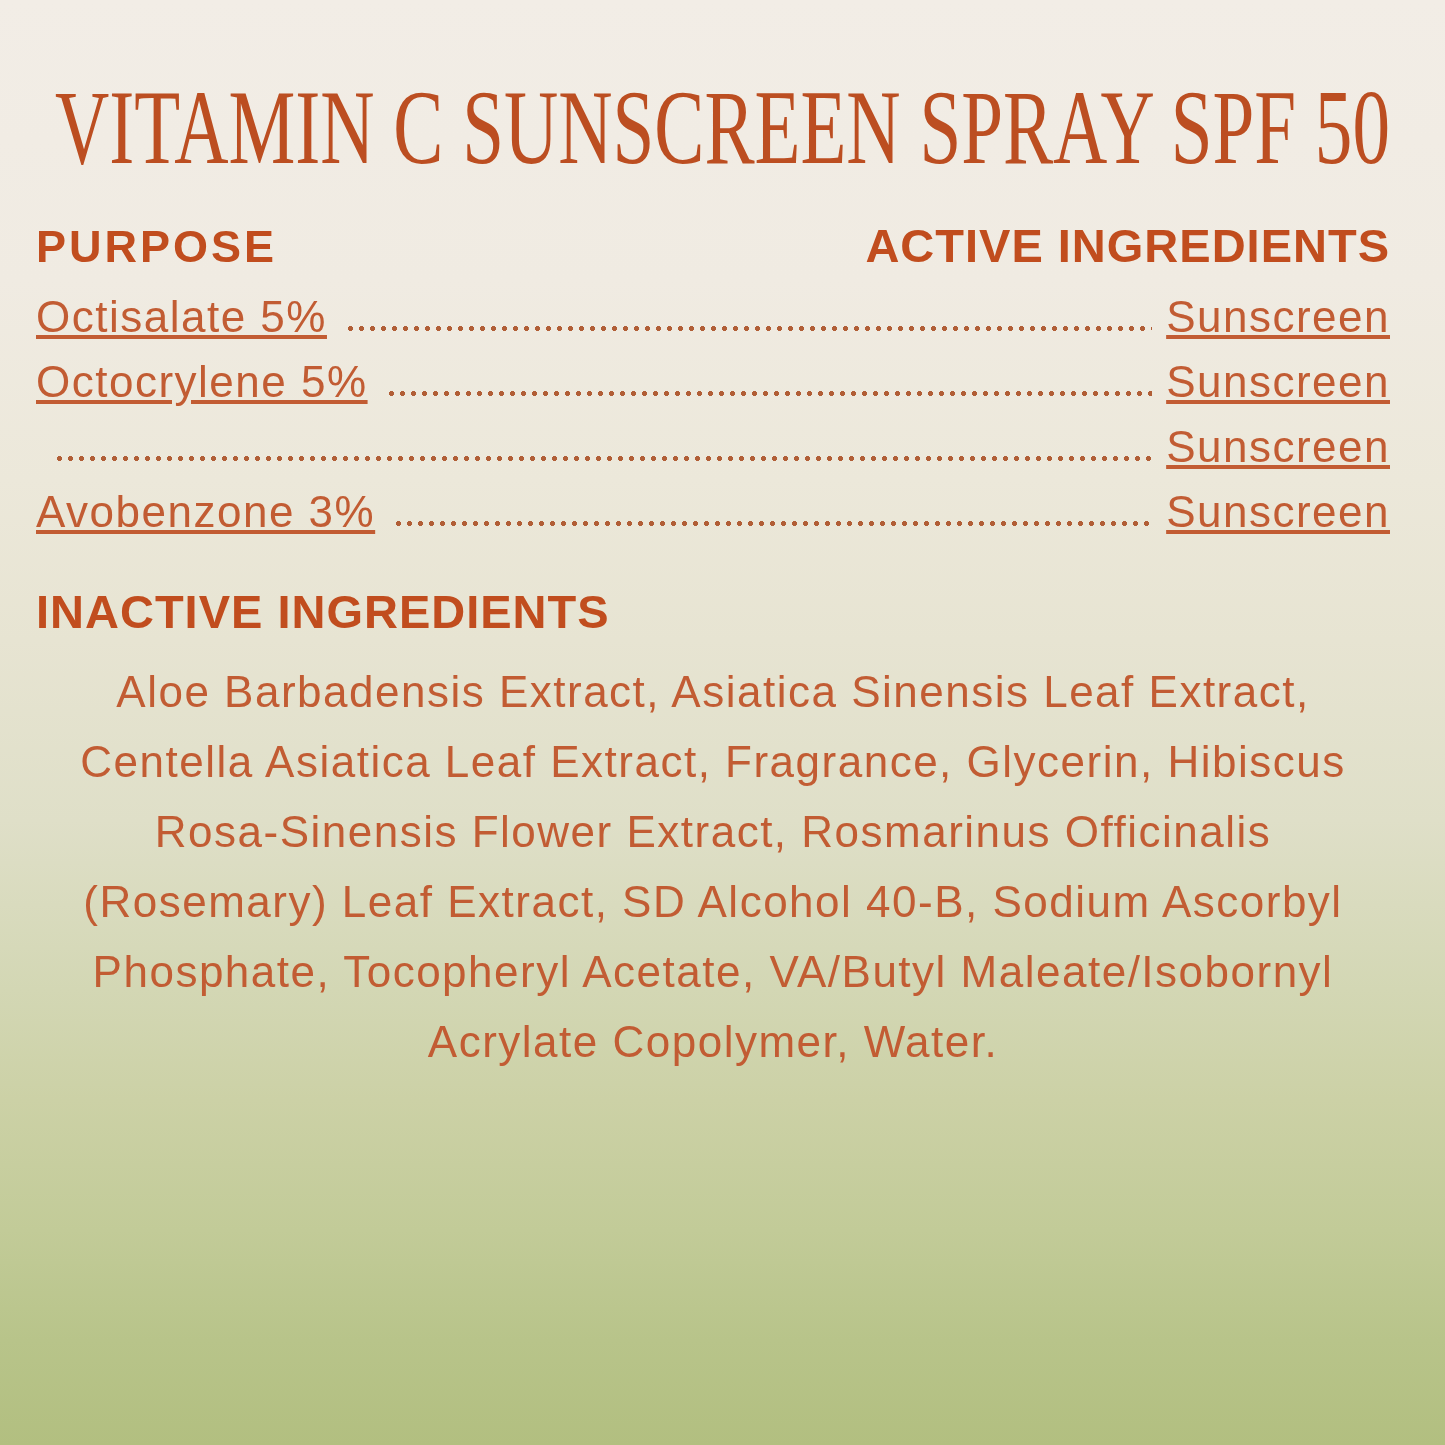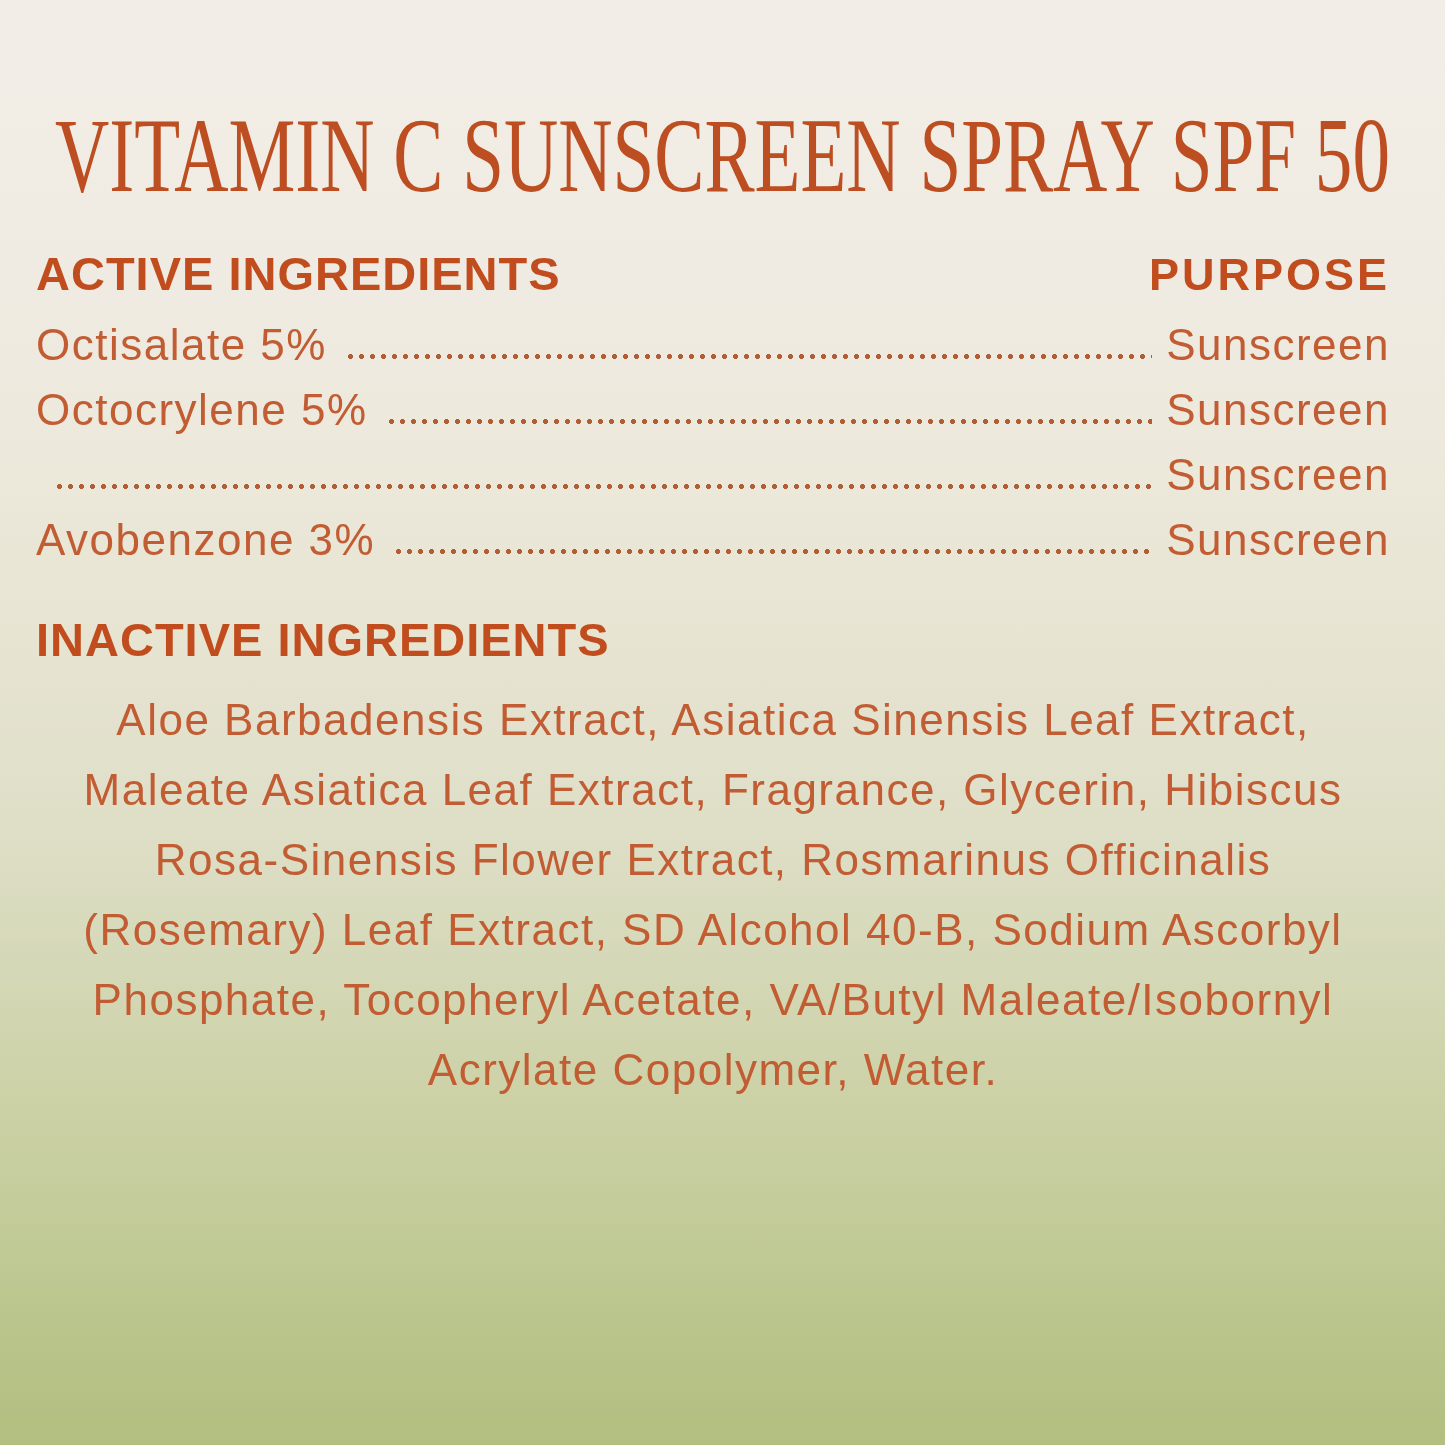--- a/index.html
+++ b/index.html
@@ -17,21 +17,20 @@
       #d3d7b4 990px,
       #ccd1a6 1100px,
       #c2cb98 1230px,
       #b8c48a 1340px,
       #b2bf80 1445px);
     font-family: "Liberation Sans", sans-serif;
   }
   .title-wrap {
     padding-top: 70px;
     text-align: center;
-    margin-top: 28px;
   }
   .title-svg { display: block; margin: 0 auto; }
   .title-text {
     font-family: "Liberation Serif", serif;
     font-size: 106px;
     fill: #bc4e21;
   }
   .content {
     padding: 0 55px 0 36px;
   }
@@ -54,20 +53,21 @@
     letter-spacing: 3px;
   }
   .rows { margin-top: 14px; }
   .row {
     display: flex;
     align-items: baseline;
     line-height: 65px;
     font-size: 44px;
     letter-spacing: 1.5px;
     color: #c25c33;
+    text-decoration: underline;
   }
   .row .name { white-space: nowrap; }
   .row .dots {
     flex: 1 1 auto;
     height: 7px;
     margin: 0 14px 0 18px;
     background-image: radial-gradient(circle, #b15e36 2.3px, rgba(0,0,0,0) 2.8px);
     background-size: 11px 7px;
     background-position: left bottom;
     background-repeat: repeat-x;
@@ -90,22 +90,22 @@
 <div class="page">
 
   <header class="title-wrap">
     <svg class="title-svg" width="1345" height="112" viewBox="0 0 1345 112">
       <text class="title-text" x="5" y="93" textLength="1335" lengthAdjust="spacingAndGlyphs">VITAMIN C SUNSCREEN SPRAY SPF 50</text>
     </svg>
   </header>
 
   <section class="content">
     <div class="section-header">
+      <h2 class="section-heading purpose-heading">PURPOSE</h2>
       <h2 class="section-heading">ACTIVE INGREDIENTS</h2>
-      <h2 class="section-heading purpose-heading">PURPOSE</h2>
     </div>
 
     <div class="rows">
       <div class="row">
         <span class="name">Octisalate 5%</span>
         <span class="dots"></span>
         <span class="purpose-val">Sunscreen</span>
       </div>
       <div class="row">
         <span class="name">Octocrylene 5%</span>
@@ -120,21 +120,21 @@
         <span class="name">Avobenzone 3%</span>
         <span class="dots"></span>
         <span class="purpose-val">Sunscreen</span>
       </div>
     </div>
 
     <h2 class="section-heading inactive-heading">INACTIVE INGREDIENTS</h2>
 
     <div class="para">
       <div class="para-line">Aloe Barbadensis Extract, Asiatica Sinensis Leaf Extract,</div>
-      <div class="para-line">Maleate Asiatica Leaf Extract, Fragrance, Glycerin, Hibiscus</div>
+      <div class="para-line">Centella Asiatica Leaf Extract, Fragrance, Glycerin, Hibiscus</div>
       <div class="para-line">Rosa-Sinensis Flower Extract, Rosmarinus Officinalis</div>
       <div class="para-line">(Rosemary) Leaf Extract, SD Alcohol 40-B, Sodium Ascorbyl</div>
       <div class="para-line">Phosphate, Tocopheryl Acetate, VA/Butyl Maleate/Isobornyl</div>
       <div class="para-line">Acrylate Copolymer, Water.</div>
     </div>
   </section>
 
 </div>
 
 </body></html>

